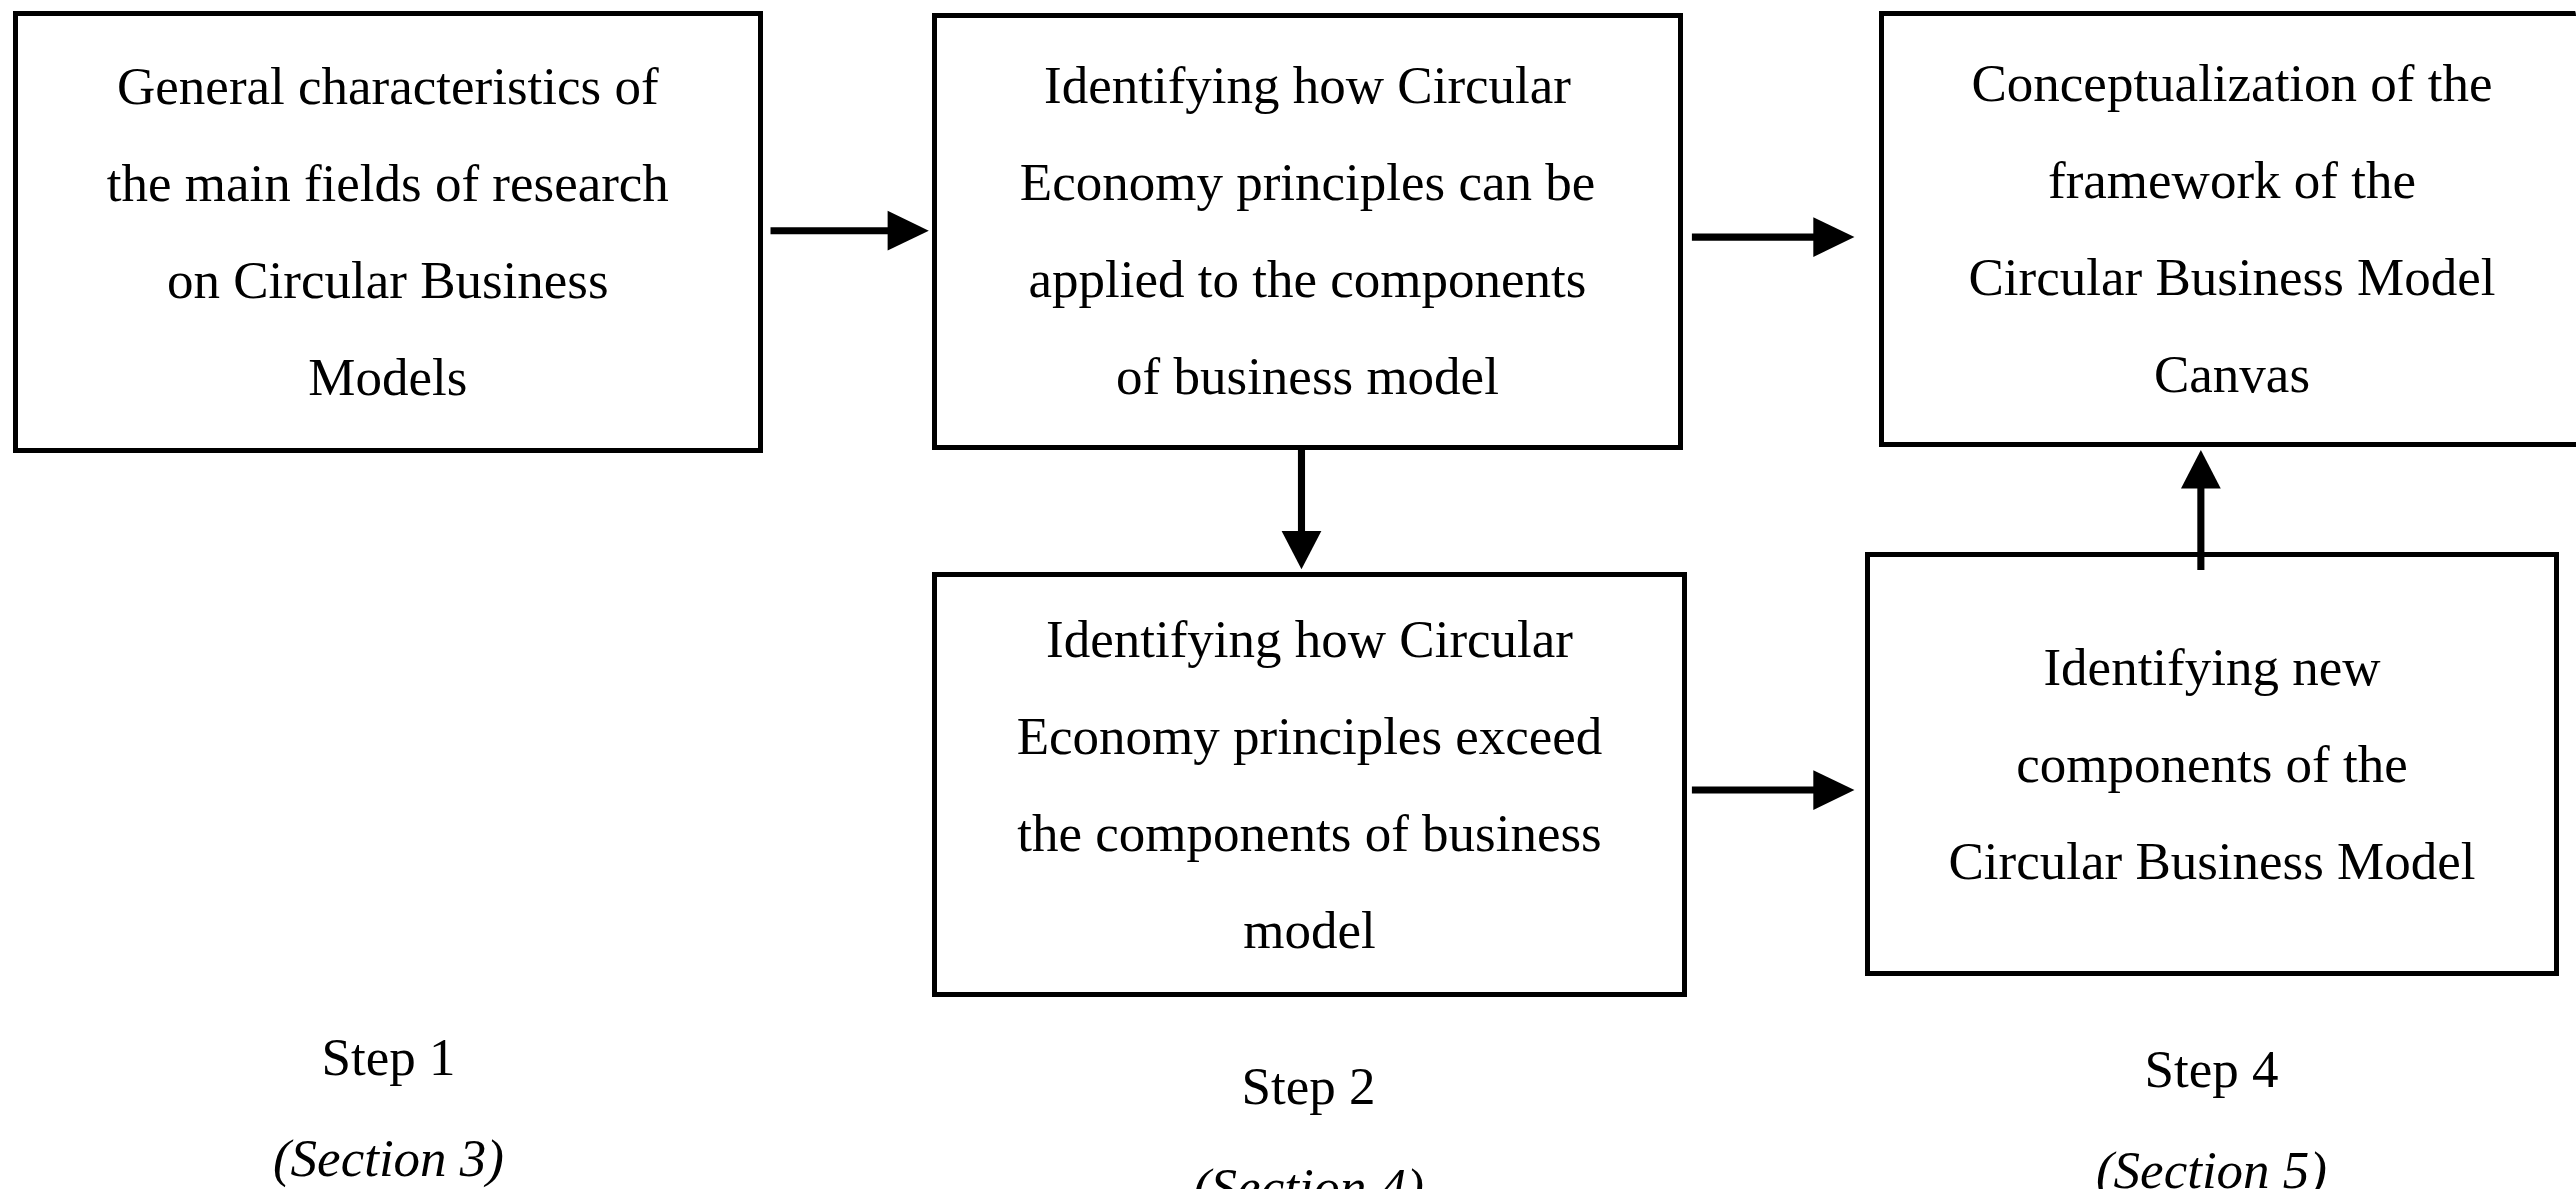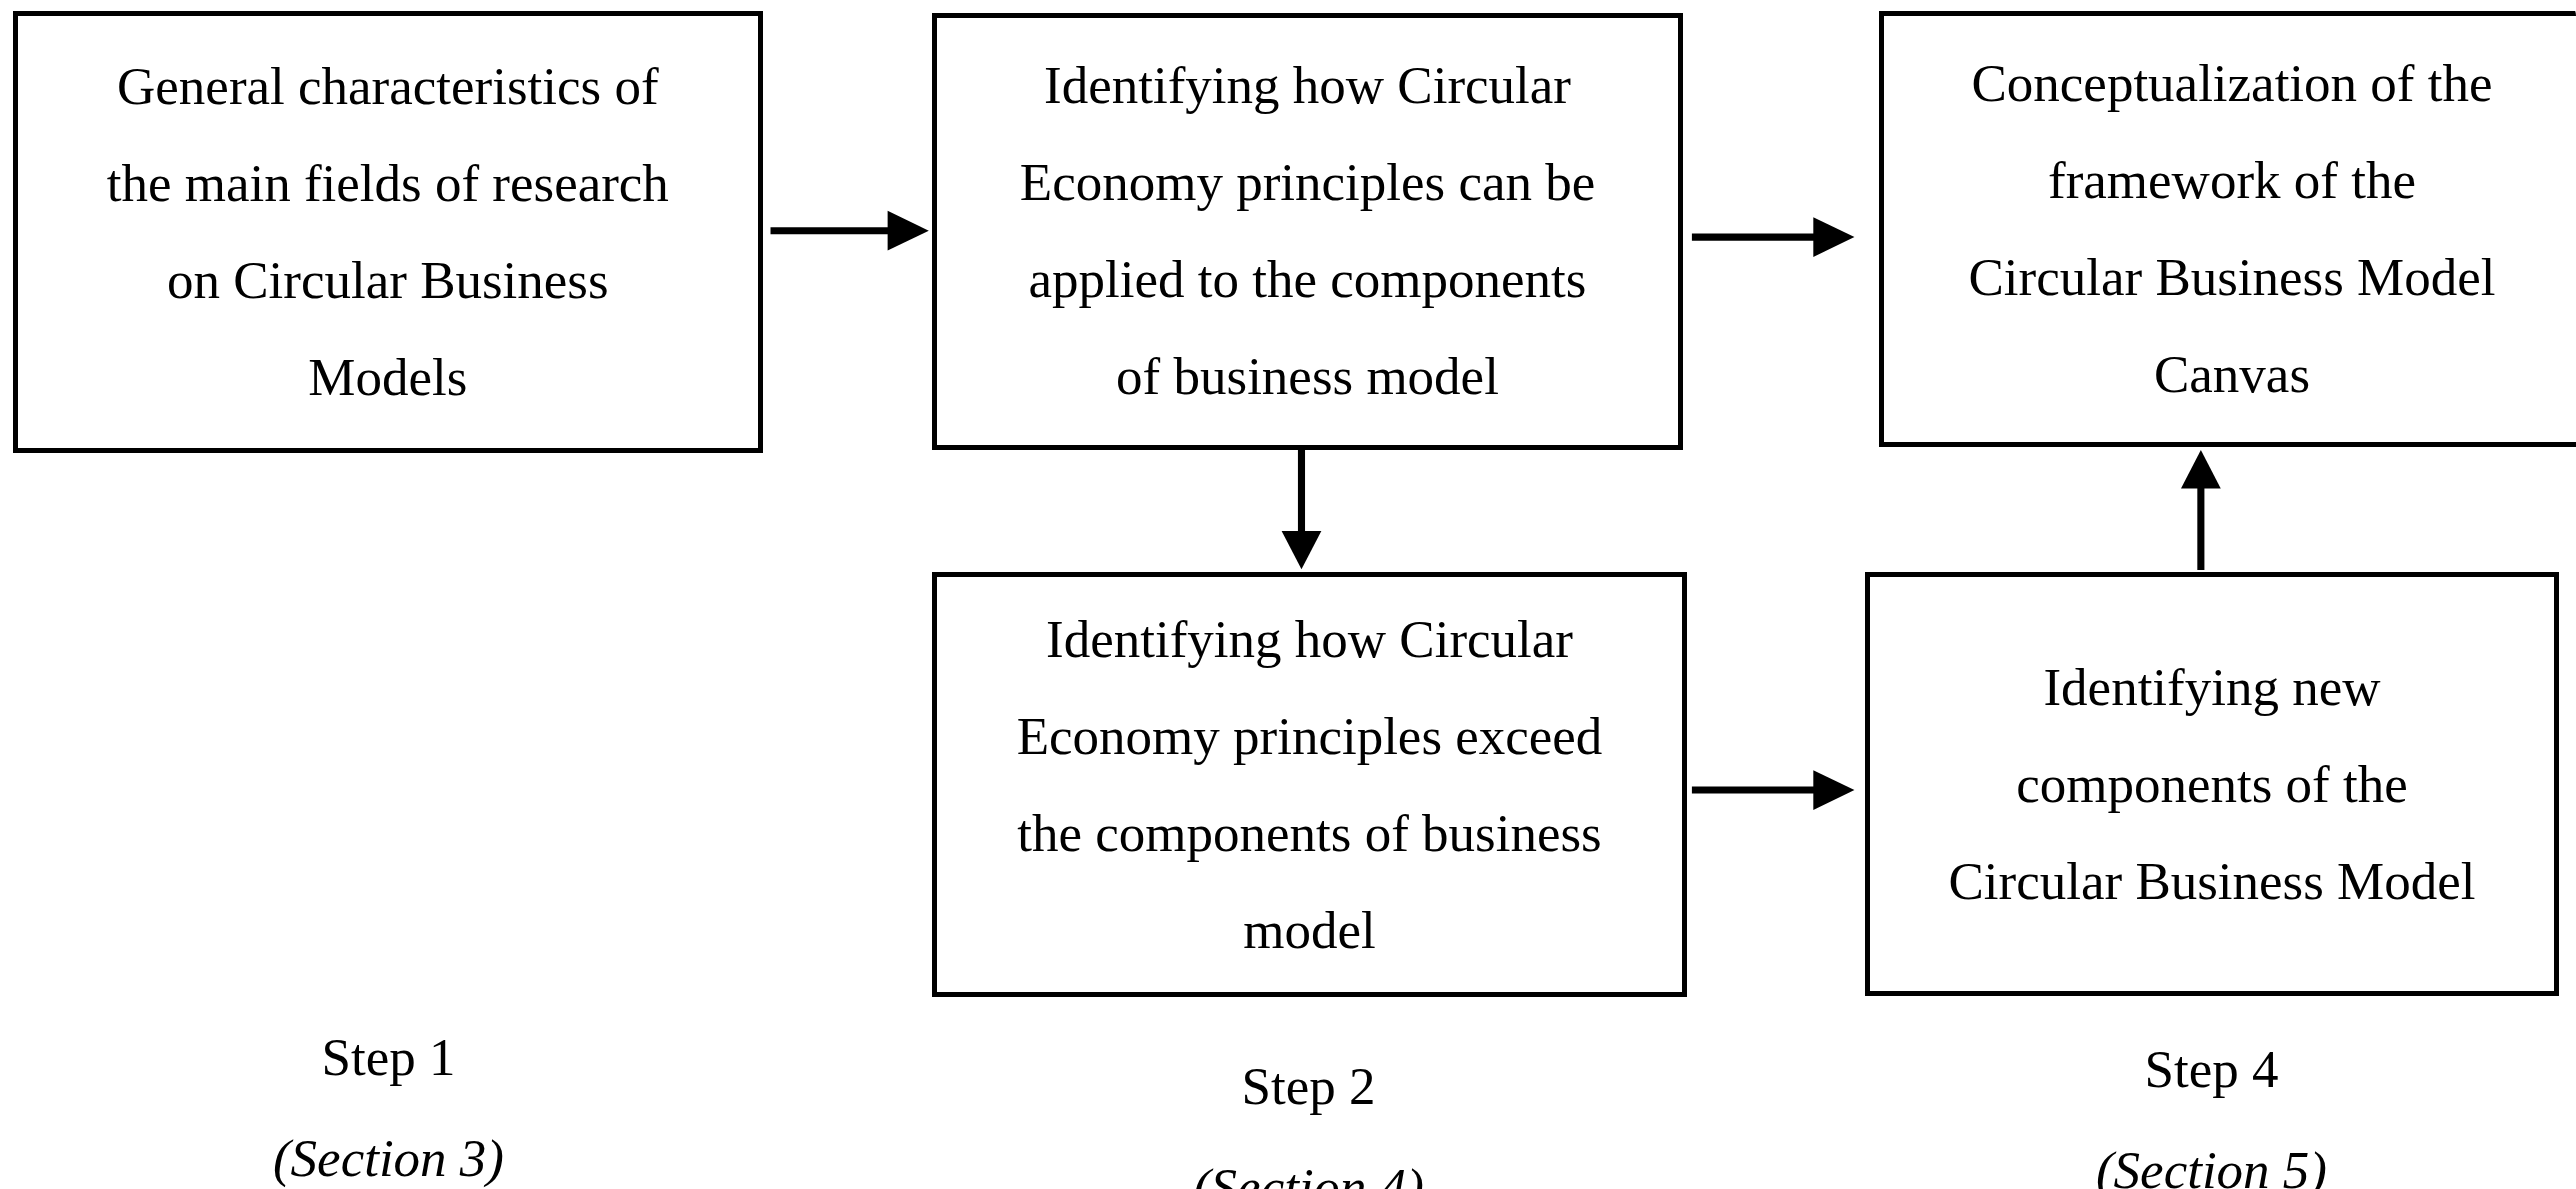--- a/index.html
+++ b/index.html
@@ -29,21 +29,21 @@
   }
   .box-text {
     white-space: pre-line;
     font-size: 53px;
     line-height: 97px;
   }
   #box1 { left: 12.8px;   top: 11.4px;  width: 750px; height: 442px; }
   #box2 { left: 932px; top: 12.8px;  width: 751px; height: 437px; }
   #box3 { left: 1860px; top: 11.4px;  width: 706px;  height: 436px; margin-left: 19px; }
   #box4 { left: 932px; top: 572px; width: 755px; height: 425px; }
-  #box5 { left: 1865px; top: 572px; width: 694px;  height: 424px; }
+  #box5 { left: 1865px; top: 552px; width: 694px;  height: 424px; }
 
   #arrow-layer {
     position: absolute;
     left: 0; top: 0;
     width: 2576px;
     height: 1189px;
     pointer-events: none;
   }
   #arrow-layer line { stroke: #000000; stroke-width: 10px; }
   #arrow-layer polygon { fill: #000000; }

